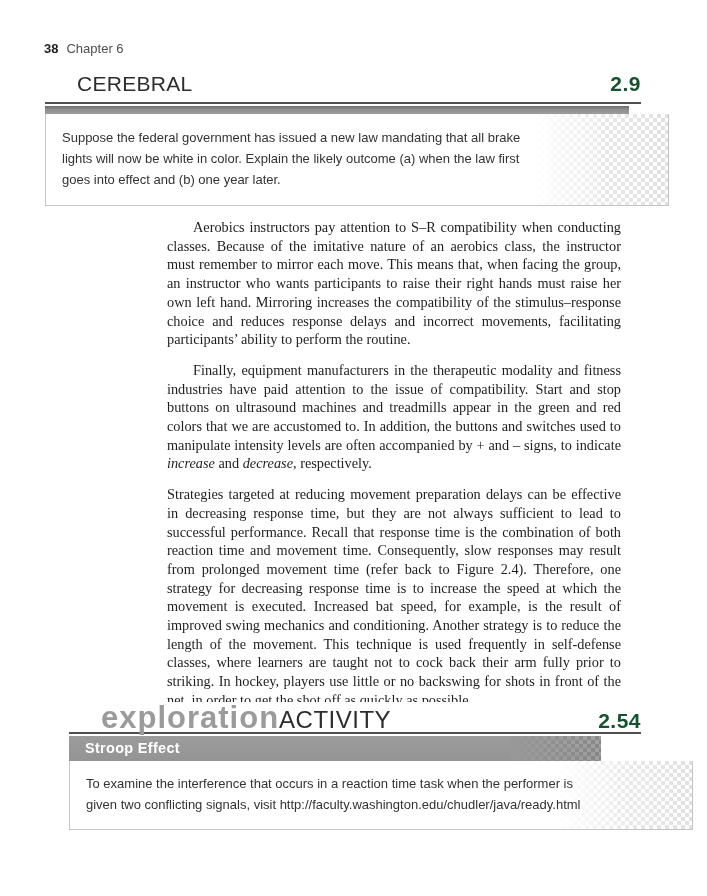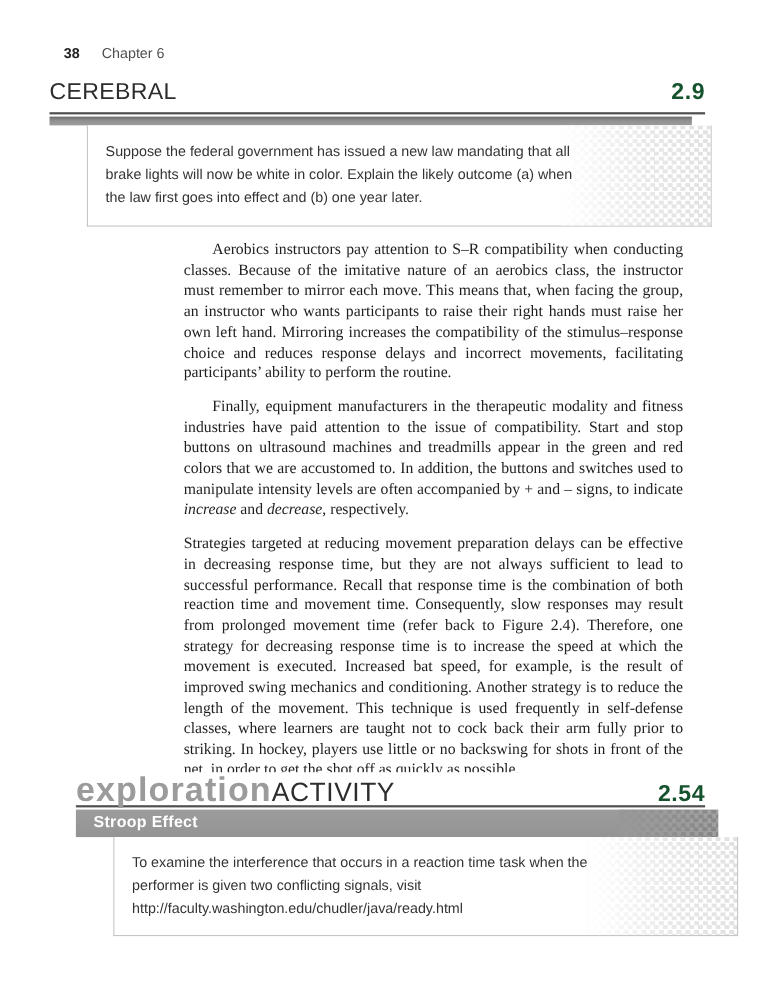--- a/index.html
+++ b/index.html
@@ -9,32 +9,33 @@
     width: 707px;
     height: 896px;
     background: #ffffff;
     font-family: "Liberation Sans", sans-serif;
     overflow: hidden;
   }
 
   
   .running-head {
     position: absolute;
-    top: 41px; left: 58px;
-    display: flex; align-items: baseline; gap: 20px;
+    top: 41px; left: 44px;
+    display: flex; align-items: baseline; gap: 8px;
   }
   .pagenum { font-size: 13px; font-weight: bold; color: #1f1f1f; }
   .chapter { font-size: 13px; color: #4f4f4f; }
 
   
   .feature { position: absolute; left: 45px; width: 596px; }
   .feature-head {
     display: flex; align-items: baseline;
     height: 30px;
     padding-bottom: 2px;
+    margin-left: 32px;
   }
   .kicker-caps {
     font-size: 21px; color: #2d2d2d; letter-spacing: 0.3px;
   }
   .kicker-lower {
     font-size: 31px; font-weight: bold; color: #9b9b9b; letter-spacing: 1px;
     line-height: 1;
   }
   .title-lower {
     font-size: 31px; font-weight: bold; color: #9b9b9b; letter-spacing: 1px;
@@ -49,26 +50,25 @@
   }
   .rule {
     height: 2px; background: #4f4f4f; width: 100%;
   }
   .gradbar {
     height: 8px; width: 584px; margin-top: 2px;
     background: linear-gradient(to bottom, #6b6b6b 0%, #8f8f8f 45%, #9d9d9d 100%);
   }
   .feature-box {
     position: relative;
-    width: 568px;
+    width: 624px;
     border: 1px solid #c6c6c6;
     border-top: none;
     background: #ffffff;
     overflow: hidden;
-    margin-left: 34px;
   }
   .feature-box p {
     position: relative; z-index: 2;
     margin: 0;
     padding: 13px 120px 15px 16px;
     font-size: 13px; line-height: 1.62; color: #333333;
   }
   .halftone {
     position: absolute; top: 0; right: 0; bottom: 0; z-index: 1;
     background: repeating-conic-gradient(#e1e1e1 0% 25%, #ffffff 0% 50%);
@@ -103,21 +103,21 @@
     font-weight: bold; color: #161616;
     letter-spacing: 0.2px;
     text-align: left;
   }
   em { font-style: italic; }
 
   
   .exploration { top: 702px; background: #ffffff; padding-left: 24px; }
   .stroop-bar {
     position: relative;
-    width: 584px; height: 25px; margin-top: 2px;
+    width: 532px; height: 25px; margin-top: 2px;
     background: linear-gradient(to bottom, #9c9c9c, #949494);
     overflow: hidden;
   }
   .stroop-bar .bar-label {
     position: relative; z-index: 2;
     display: inline-block;
     padding-left: 16px;
     font-size: 14.5px; font-weight: bold; color: #ffffff;
     line-height: 25px; letter-spacing: 0.3px;
   }

